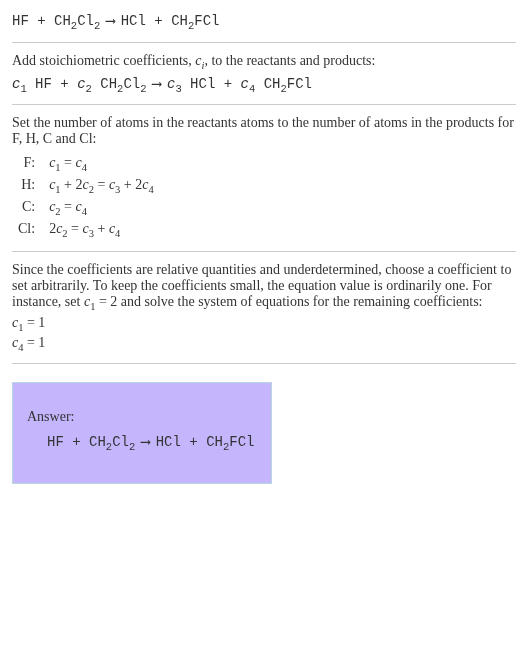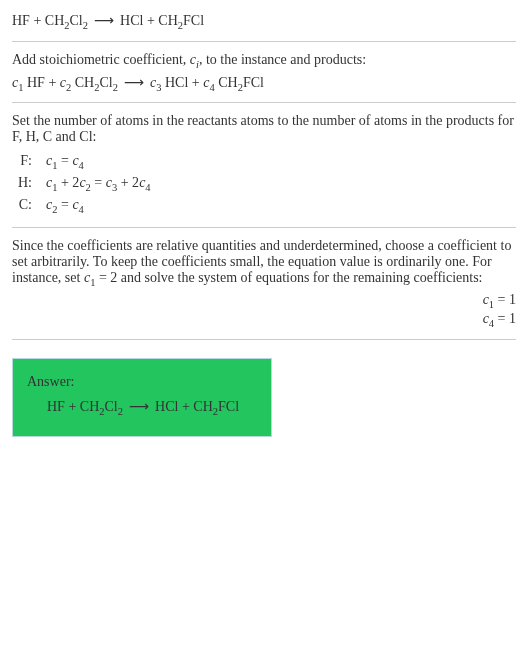--- a/index.html
+++ b/index.html
@@ -16,21 +16,21 @@
       padding: 8px 12px;
     }
     .section {
       margin-bottom: 4px;
     }
     .divider {
       border-top: 1px solid #ccc;
       margin: 10px 0;
     }
     .equation {
-      font-family: Liberation Serif, serif;
+      font-family: Liberation Mono, monospace;
       margin: 4px 0;
     }
     .sub {
       vertical-align: sub;
       font-size: 0.75em;
     }
     .italic {
       font-style: italic;
     }
     .arrow {
@@ -43,29 +43,28 @@
     .atom-table td {
       padding: 2px 6px;
       vertical-align: top;
     }
     .atom-table td:first-child {
       text-align: right;
       padding-right: 8px;
     }
     .coef-list {
       margin: 4px 0;
-      text-align: right;
     }
     .coef-list div {
       margin: 2px 0;
     }
     .answer-box {
-      background: #22c55e;
+      background: #c4b5fd;
       border: 1px solid #b8d8e0;
-      padding: 15px 14px;
+      padding: 26px 14px;
       margin-top: 8px;
       display: inline-block;
       min-width: 260px;
     }
     .answer-label {
       margin-bottom: 8px;
     }
     .answer-eq {
       padding-left: 20px;
     }
@@ -76,21 +75,21 @@
 <div class="section">
   <div class="equation">
     <span>HF</span><span> + </span><span>CH</span><span class="sub">2</span><span>Cl</span><span class="sub">2</span><span class="arrow">⟶</span><span>HCl</span><span> + </span><span>CH</span><span class="sub">2</span><span>FCl</span>
   </div>
 </div>
 
 <div class="divider"></div>
 
 <div class="section">
   <div>
-    <span>Add stoichiometric coefficient, </span><span class="italic">c</span><span class="sub italic">i</span><span>, to the instance and products:</span>
+    <span>Add stoichiometric coefficients, </span><span class="italic">c</span><span class="sub italic">i</span><span>, to the reactants and products:</span>
   </div>
   <div class="equation">
     <span class="italic">c</span><span class="sub">1</span><span> HF</span><span> + </span><span class="italic">c</span><span class="sub">2</span><span> CH</span><span class="sub">2</span><span>Cl</span><span class="sub">2</span><span class="arrow">⟶</span><span class="italic">c</span><span class="sub">3</span><span> HCl</span><span> + </span><span class="italic">c</span><span class="sub">4</span><span> CH</span><span class="sub">2</span><span>FCl</span>
   </div>
 </div>
 
 <div class="divider"></div>
 
 <div class="section">
   <div>Set the number of atoms in the reactants atoms to the number of atoms in the products for F, H, C and Cl:</div>
@@ -100,20 +99,24 @@
       <td>F:</td>
       <td><span class="italic">c</span><span class="sub">1</span><span> = </span><span class="italic">c</span><span class="sub">4</span></td>
     </tr>
     <tr>
       <td>H:</td>
       <td><span class="italic">c</span><span class="sub">1</span><span> + 2</span><span class="italic">c</span><span class="sub">2</span><span> = </span><span class="italic">c</span><span class="sub">3</span><span> + 2</span><span class="italic">c</span><span class="sub">4</span></td>
     </tr>
     <tr>
       <td>C:</td>
       <td><span class="italic">c</span><span class="sub">2</span><span> = </span><span class="italic">c</span><span class="sub">4</span></td>
+    </tr>
+    <tr>
+      <td>Cl:</td>
+      <td><span>2</span><span class="italic">c</span><span class="sub">2</span><span> = </span><span class="italic">c</span><span class="sub">3</span><span> + </span><span class="italic">c</span><span class="sub">4</span></td>
     </tr>
   </tbody>
     </table>
 </div>
 
 <div class="divider"></div>
 
 <div class="section">
   <div>
     <span>Since the coefficients are relative quantities and underdetermined, choose a coefficient to set arbitrarily. To keep the coefficients small, the equation value is ordinarily one. For instance, set </span><span class="italic">c</span><span class="sub">1</span><span> = 2 and solve the system of equations for the remaining coefficients:</span>

